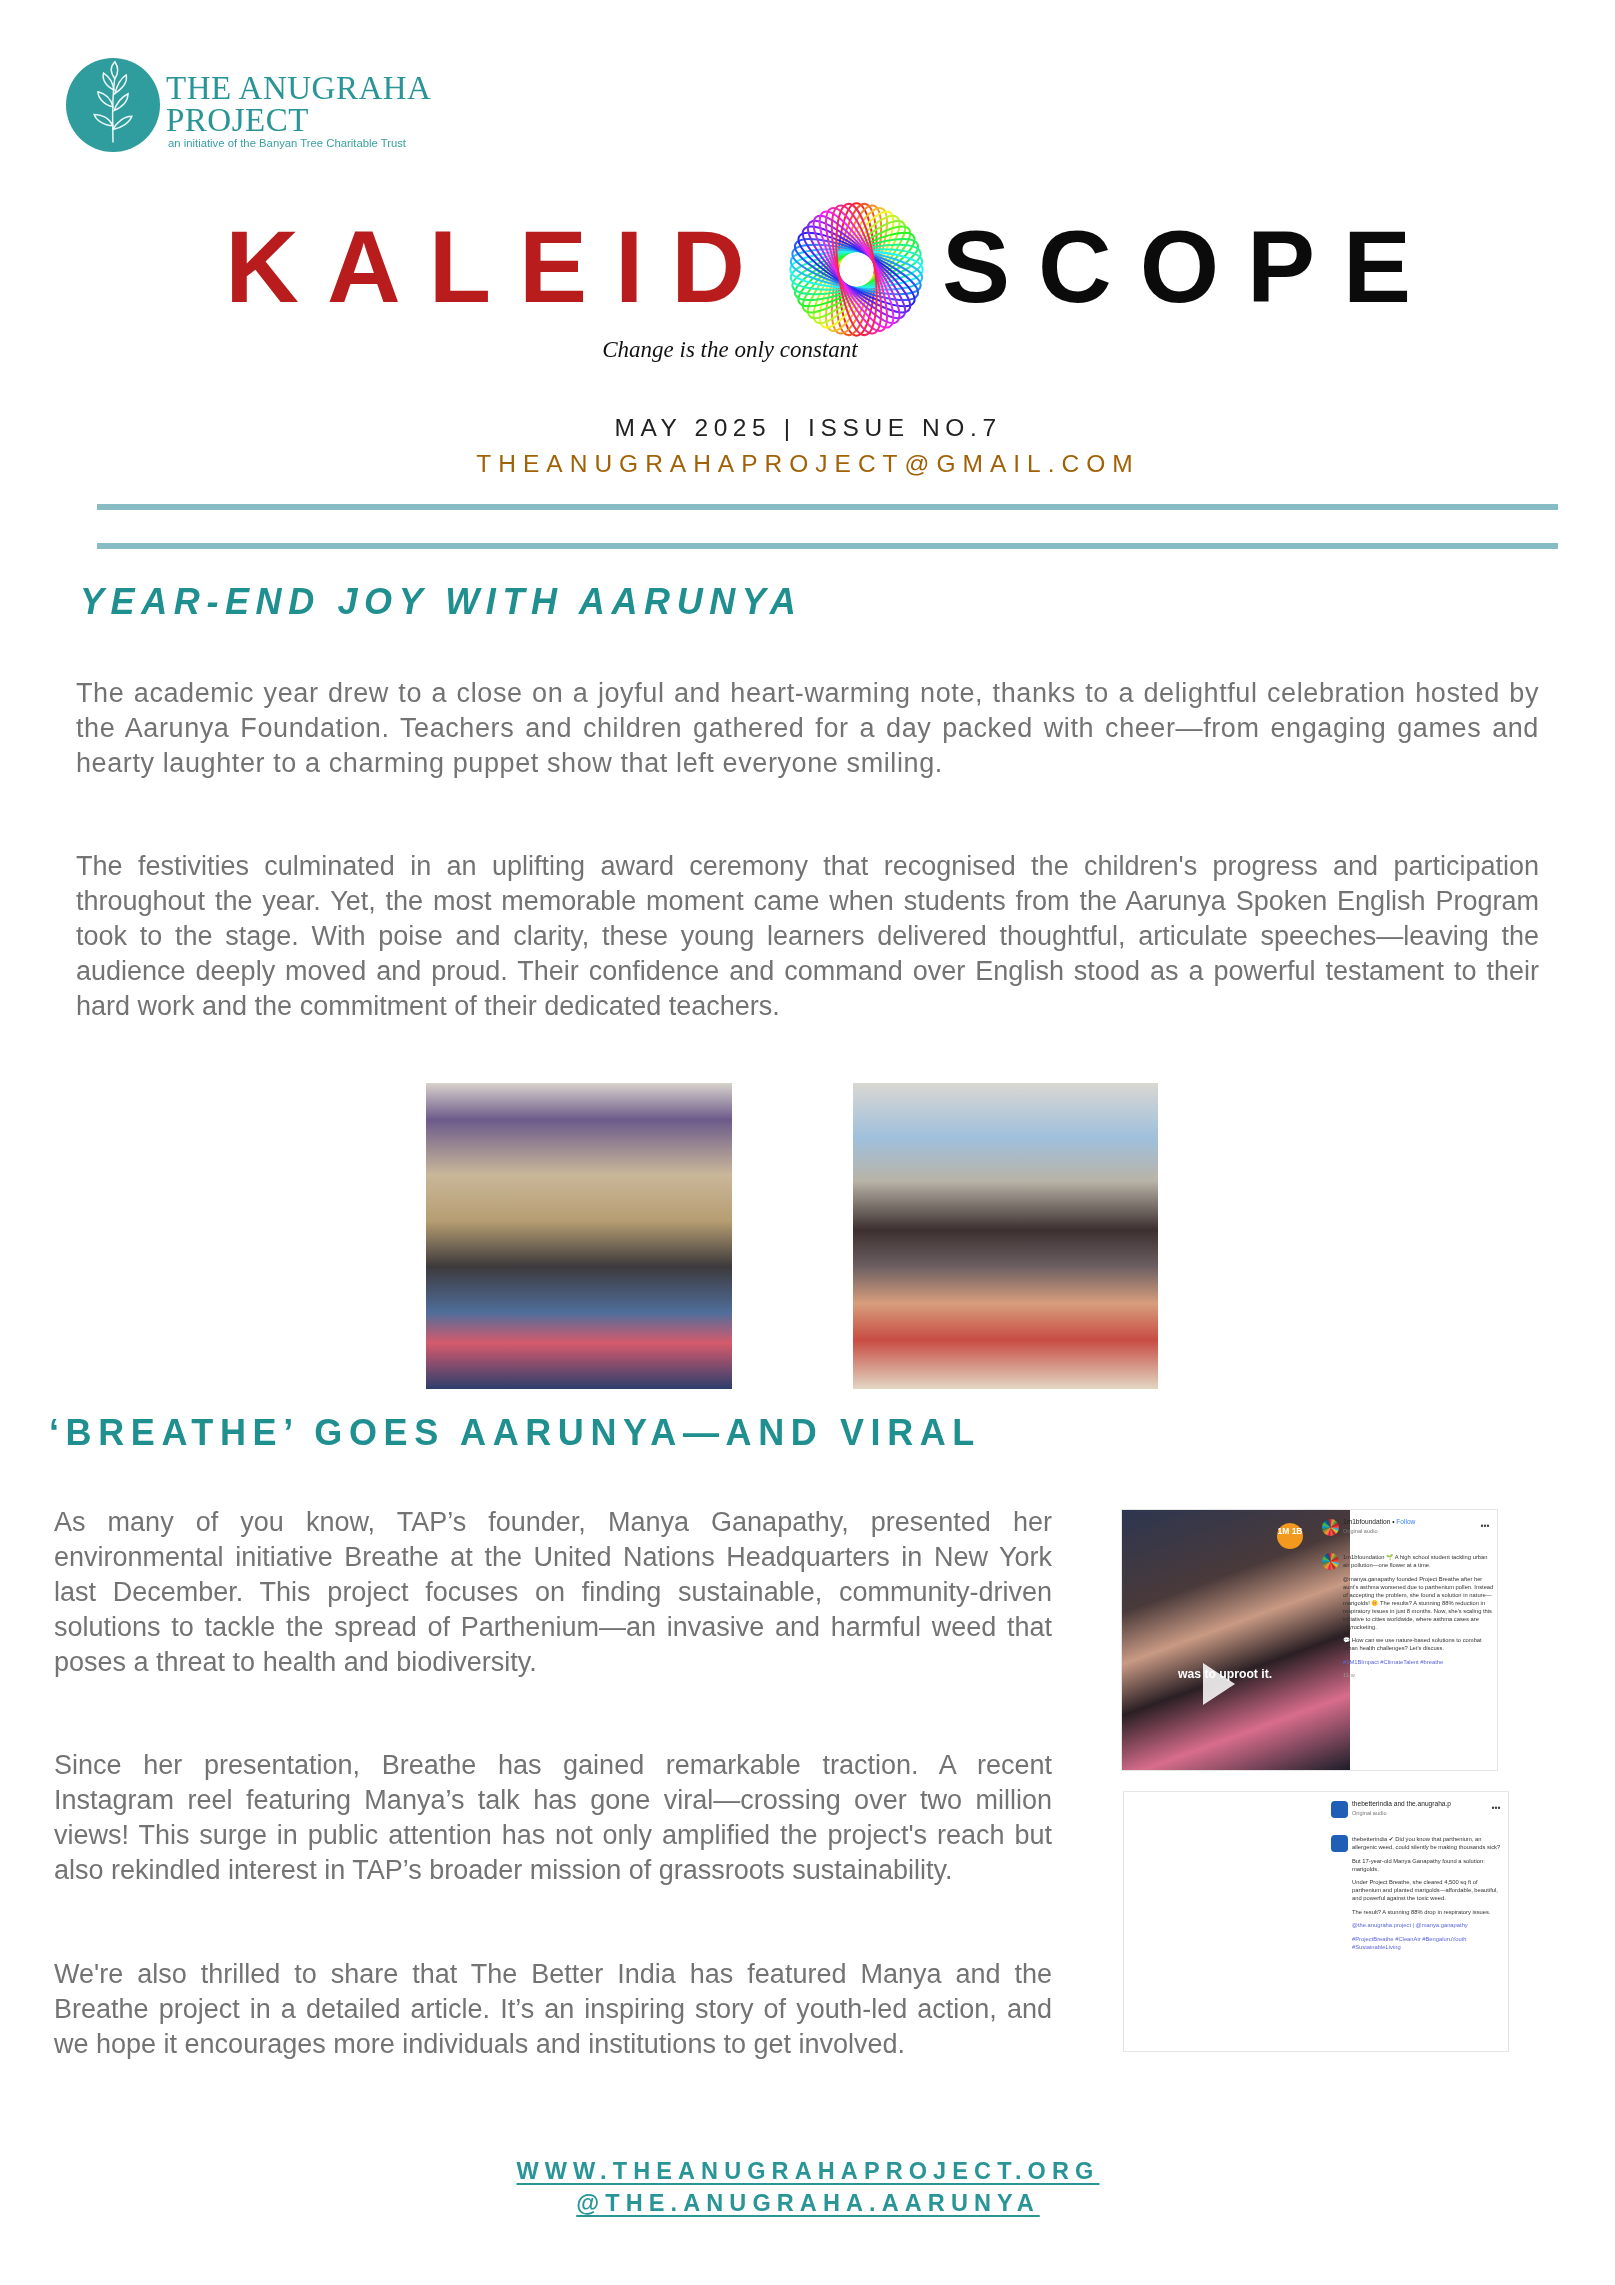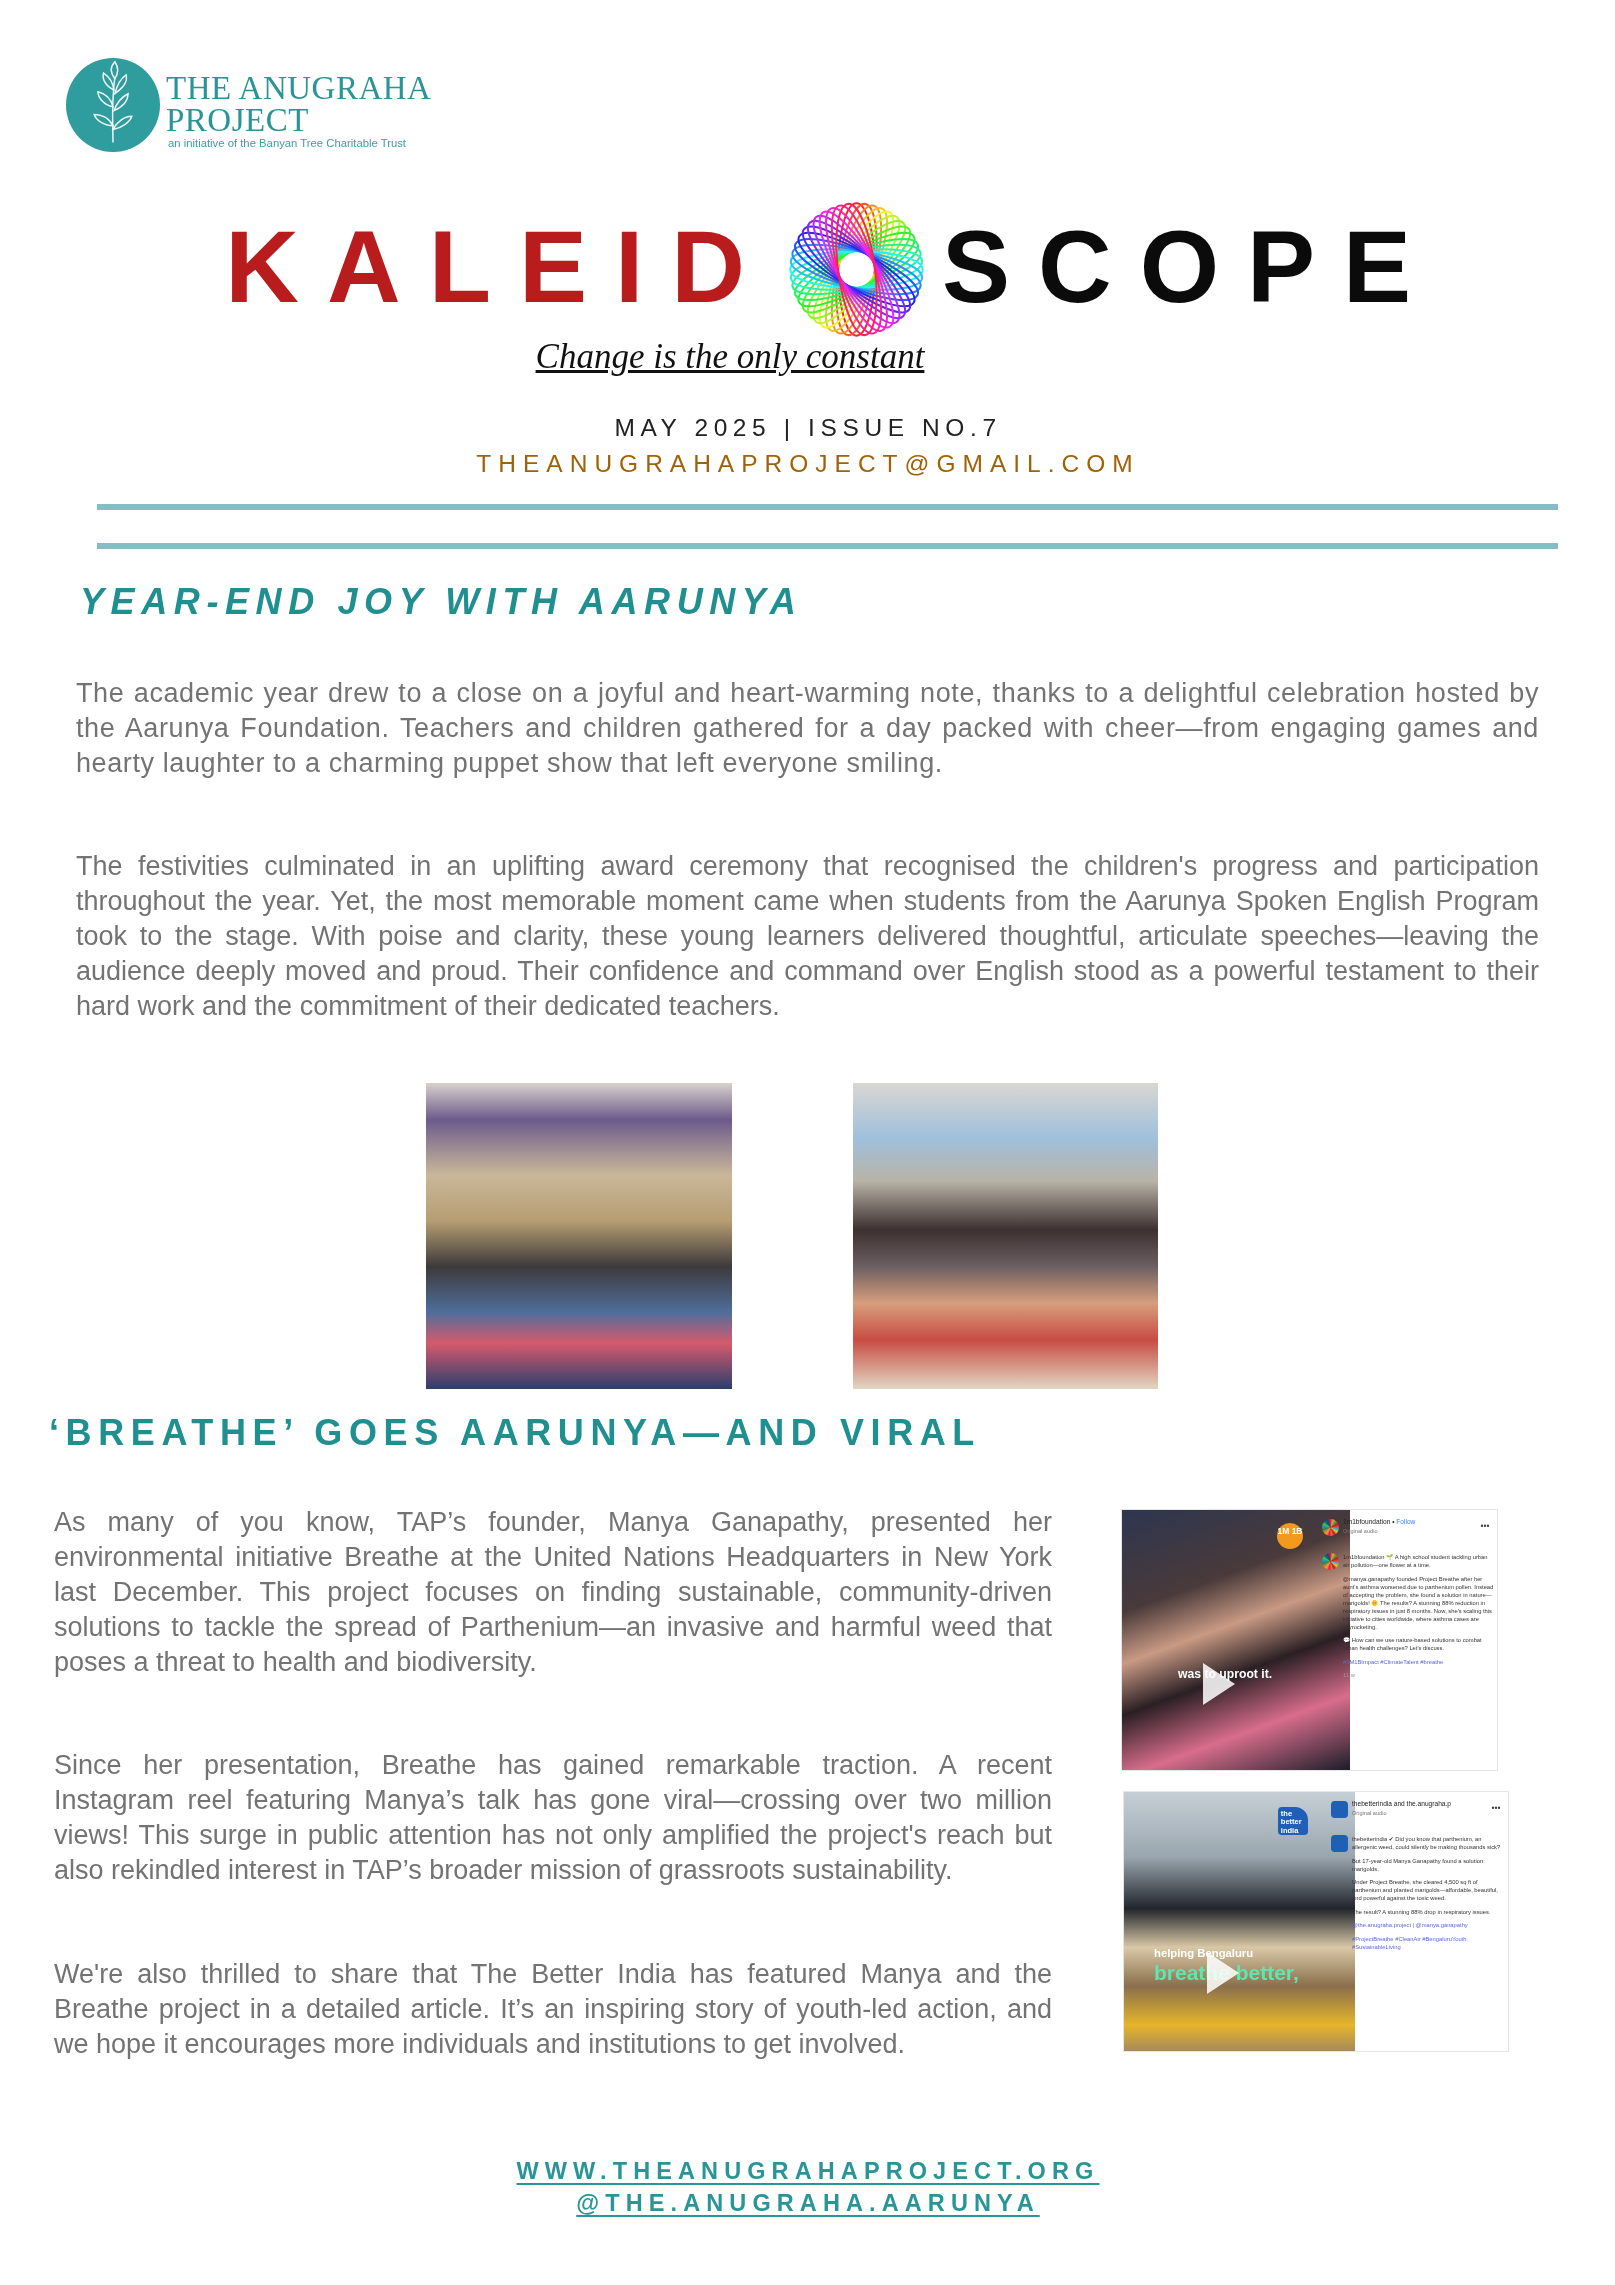--- a/index.html
+++ b/index.html
@@ -11,21 +11,21 @@
   .logo-circle svg { width:94px; height:94px; }
   .logo-title { left:166px; top:72px; font-family:"Liberation Serif", serif; color:#2a9596; font-size:33px; line-height:32px; letter-spacing:0.5px; }
   .logo-sub { left:168px; top:137px; font-family:"Liberation Sans", sans-serif; color:#3aa0a1; font-size:11.3px; }
 
   
   .mast { left:0; top:196px; width:1616px; height:141px; }
   .mast-left { position:absolute; right:843px; top:19px; font-family:"Liberation Sans", sans-serif; font-weight:700; font-size:102px; letter-spacing:28px; line-height:104px; color:#b91c1c;text-align:right; }
   .mast-right { position:absolute; left:942px; top:19px; font-family:"Liberation Sans", sans-serif; font-weight:700; font-size:102px; letter-spacing:28px; line-height:104px; color:#0b0b0b; }
   .kaleido-icon { position:absolute; left:783px; top:0px; width:147px; height:147px; }
 
-  .tagline { left:0; width:1460px; top:337px; text-align:center; font-family:"Liberation Serif", serif; font-style:italic; font-size:35px; color:#111;text-decoration:underline; }
+  .tagline { left:0; width:1460px; top:337px; text-align:center; font-family:"Liberation Serif", serif; font-style:italic; font-size:23px; color:#111; }
   .issue { left:0; width:1616px; top:414px; text-align:center; font-family:"Liberation Sans", sans-serif; font-size:24.5px; letter-spacing:5.6px; color:#222; }
   .email { left:0; width:1616px; top:450px; text-align:center; font-family:"Liberation Sans", sans-serif; font-size:24.5px; letter-spacing:7px; color:#a16207; }
   .rule { left:97px; width:1461px; height:5.6px; background:#87bcc5; }
 
   .section-heading { font-family:"Liberation Sans", sans-serif; font-weight:700; color:#1f8f90; letter-spacing:6.6px; }
   .h1 { left:80px; top:581px; font-size:36px;font-style:italic; }
   .h2 { left:49px; top:1412px; font-size:36px; }
 
   .para { font-family:Liberation Sans, sans-serif; font-size:27px; line-height:35px; text-align:justify; color:#737373; }
   .p1 { left:76px; top:676px; width:1463px; letter-spacing:0.6px; }
@@ -161,26 +161,20 @@
       <p>1m1bfoundation 🌱 A high school student tackling urban air pollution—one flower at a time.</p>
       <p>@manya.ganapathy founded Project Breathe after her aunt's asthma worsened due to parthenium pollen. Instead of accepting the problem, she found a solution in nature—marigolds! 🌼 The results? A stunning 88% reduction in respiratory issues in just 8 months. Now, she's scaling this initiative to cities worldwide, where asthma cases are skyrocketing.</p>
       <p>💬 How can we use nature-based solutions to combat urban health challenges? Let's discuss.</p>
       <p class="tag">#1M1BImpact #ClimateTalent #breathe</p>
       <p style="color:#999">11 w</p>
     </div>
   </div>
 </div>
 
 <div class="abs insta card2">
-  <div class="video">
-    <div class="badge2">the better india</div>
-    <div class="caption2a">helping Bengaluru</div>
-    <div class="caption2b">breathe better,</div>
-    <div class="play"></div>
-  </div>
   <div class="side">
     <div class="avatar av2 side-head"></div>
     <div class="side-name">thebetterindia and the.anugraha.p</div>
     <div class="side-audio">Original audio</div>
     <div class="dots">•••</div>
     <div class="avatar av2 av-body"></div>
     <div class="side-body">
       <p>thebetterindia ✔ Did you know that parthenium, an allergenic weed, could silently be making thousands sick?</p>
       <p>But 17-year-old Manya Ganapathy found a solution: marigolds.</p>
       <p>Under Project Breathe, she cleared 4,500 sq ft of parthenium and planted marigolds—affordable, beautiful, and powerful against the toxic weed.</p>

